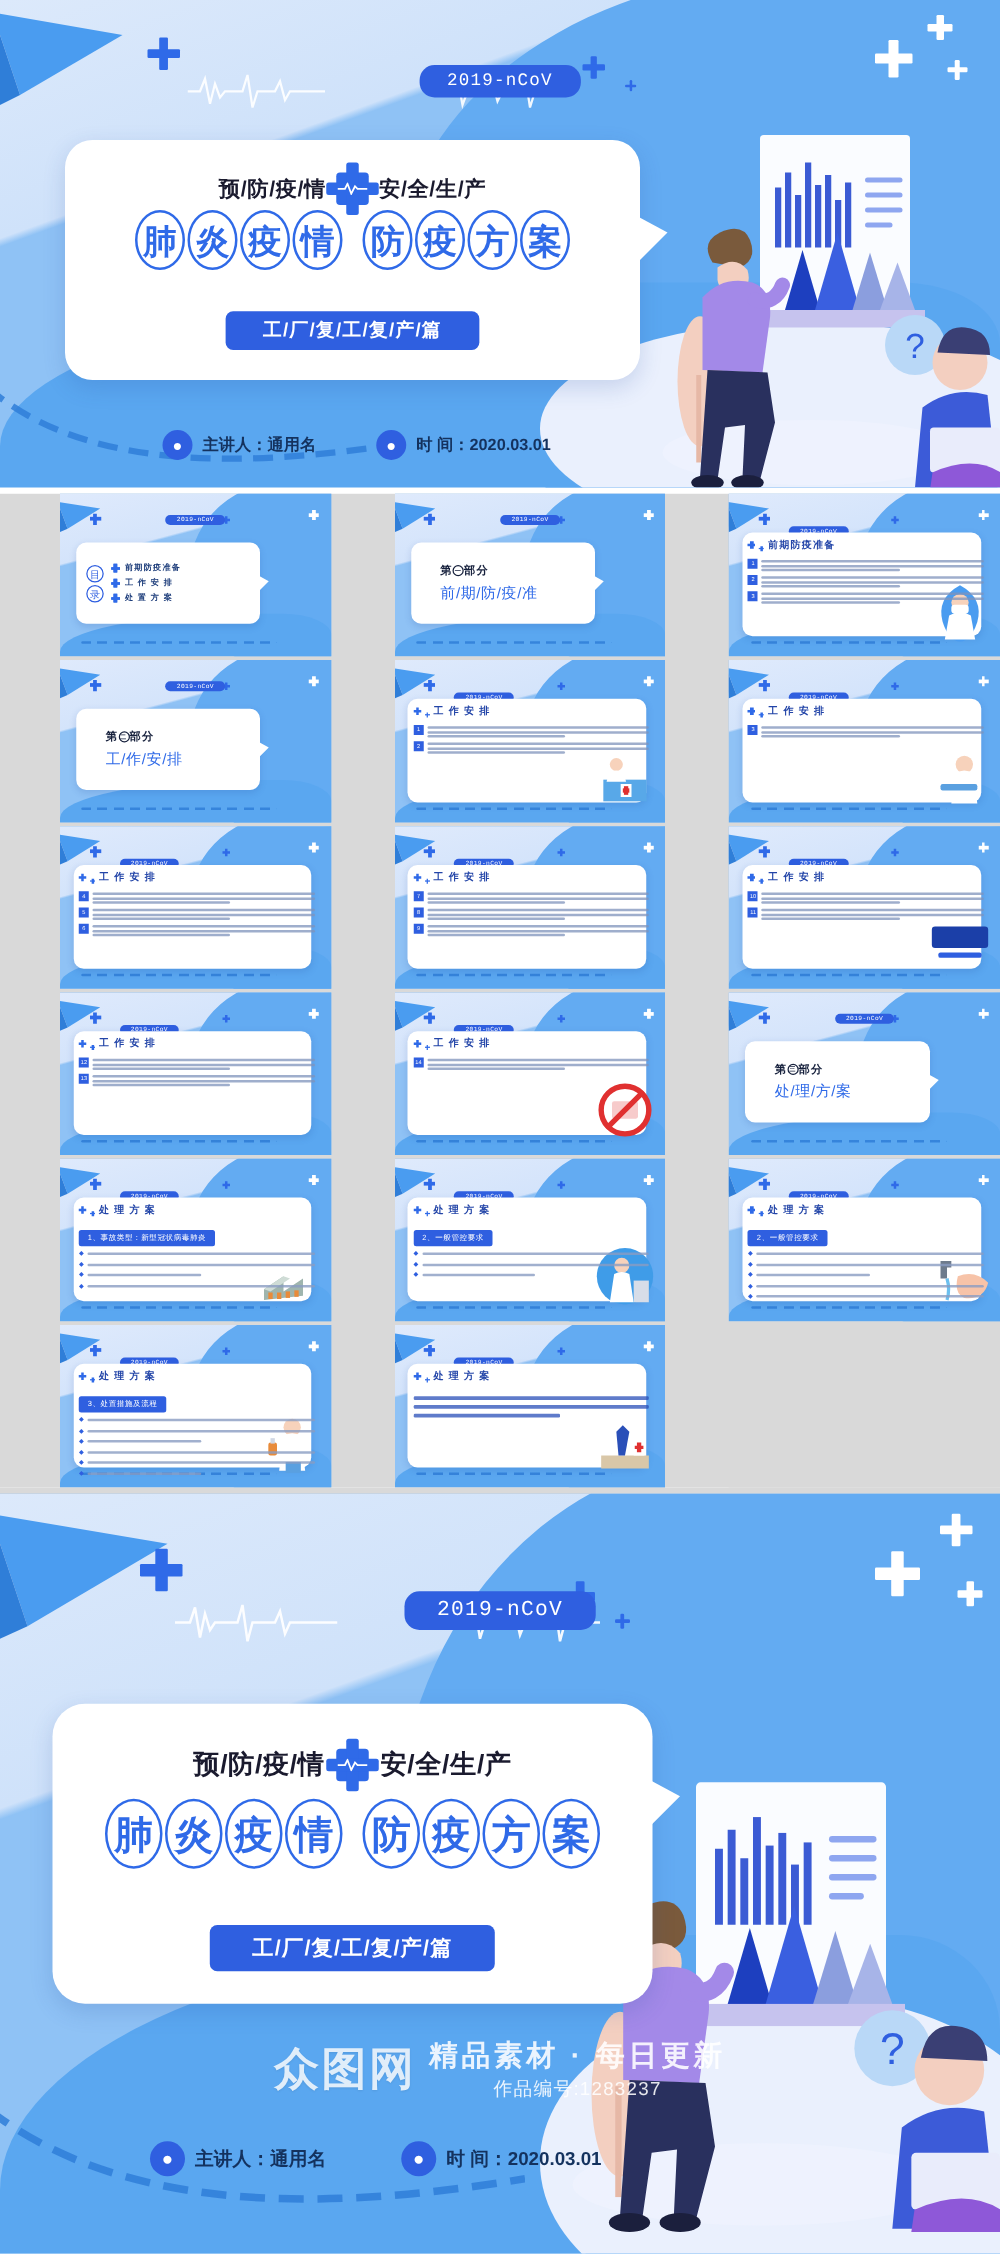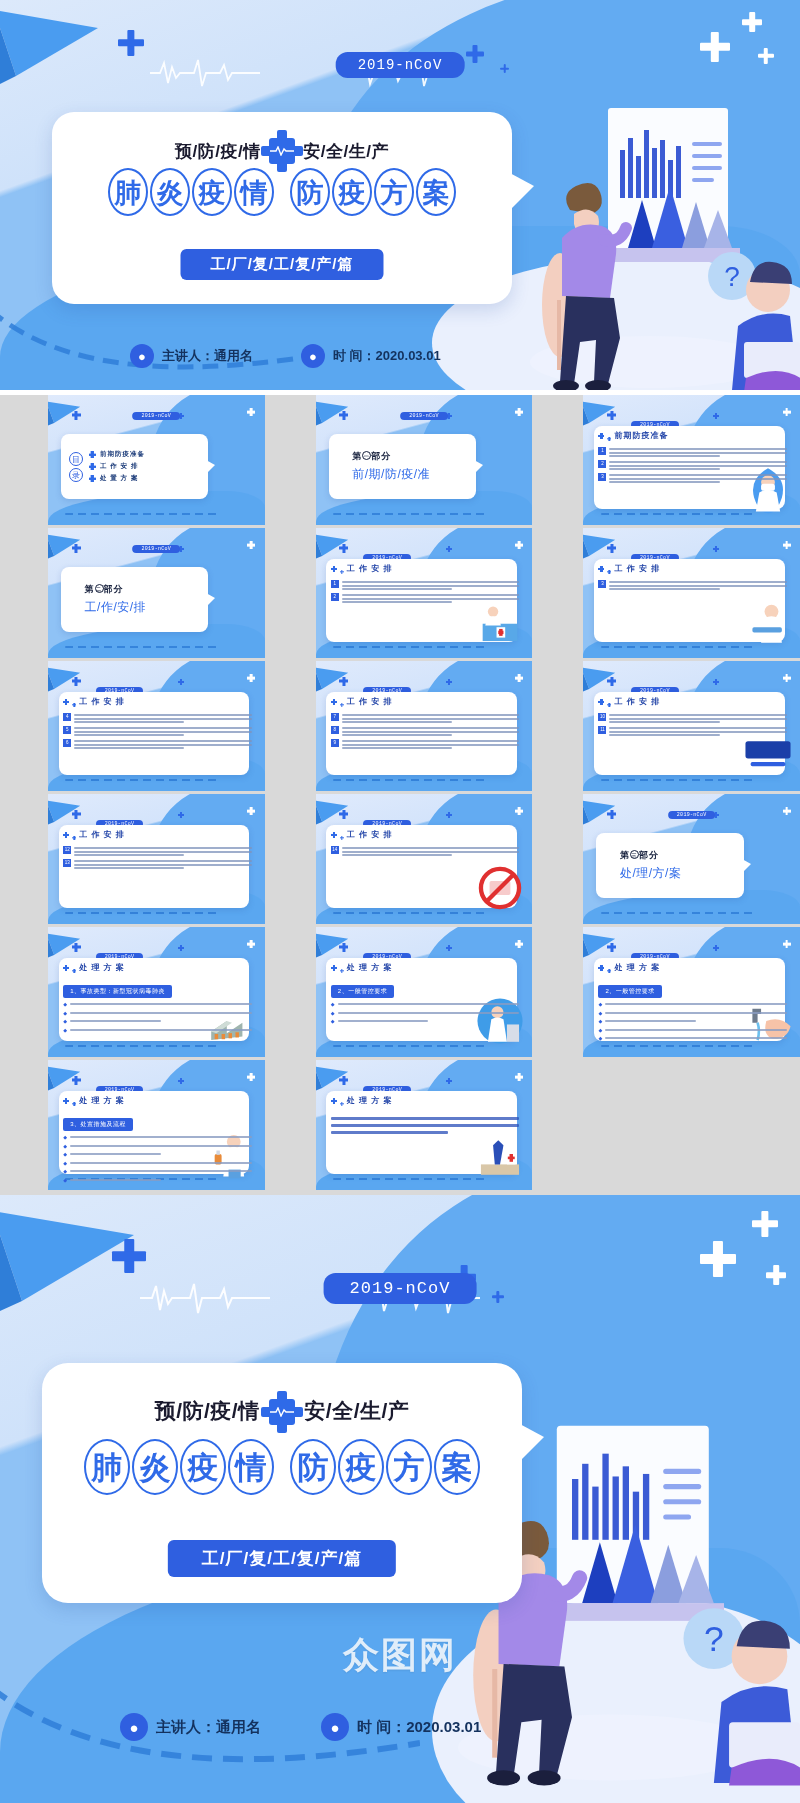--- a/index.html
+++ b/index.html
@@ -1337,13 +1337,17 @@
     <path d="M250,192 q4,-22 22,-20 q20,2 20,22 z" fill="#3a3f74"></path>
     <path d="M238,236 q24,-18 52,-10 l8,74 l-66,0 z" fill="#3c5bd8"></path>
     <rect x="244" y="252" width="56" height="36" rx="3" fill="#e9ecfb"></rect>
     <path d="M246,288 q36,-16 60,4 l0,10 l-62,0 z" fill="#8e58d8"></path>
   </svg>
 </div>
 </div>
 
 <div class="watermark">
   <div class="wm-logo">众图网</div>
+  <div class="wm-right">
+    <div class="wm-slogan">精品素材 · 每日更新</div>
+    <div class="wm-id">作品编号:1283237</div>
+  </div>
 </div>
 
 </body></html>

